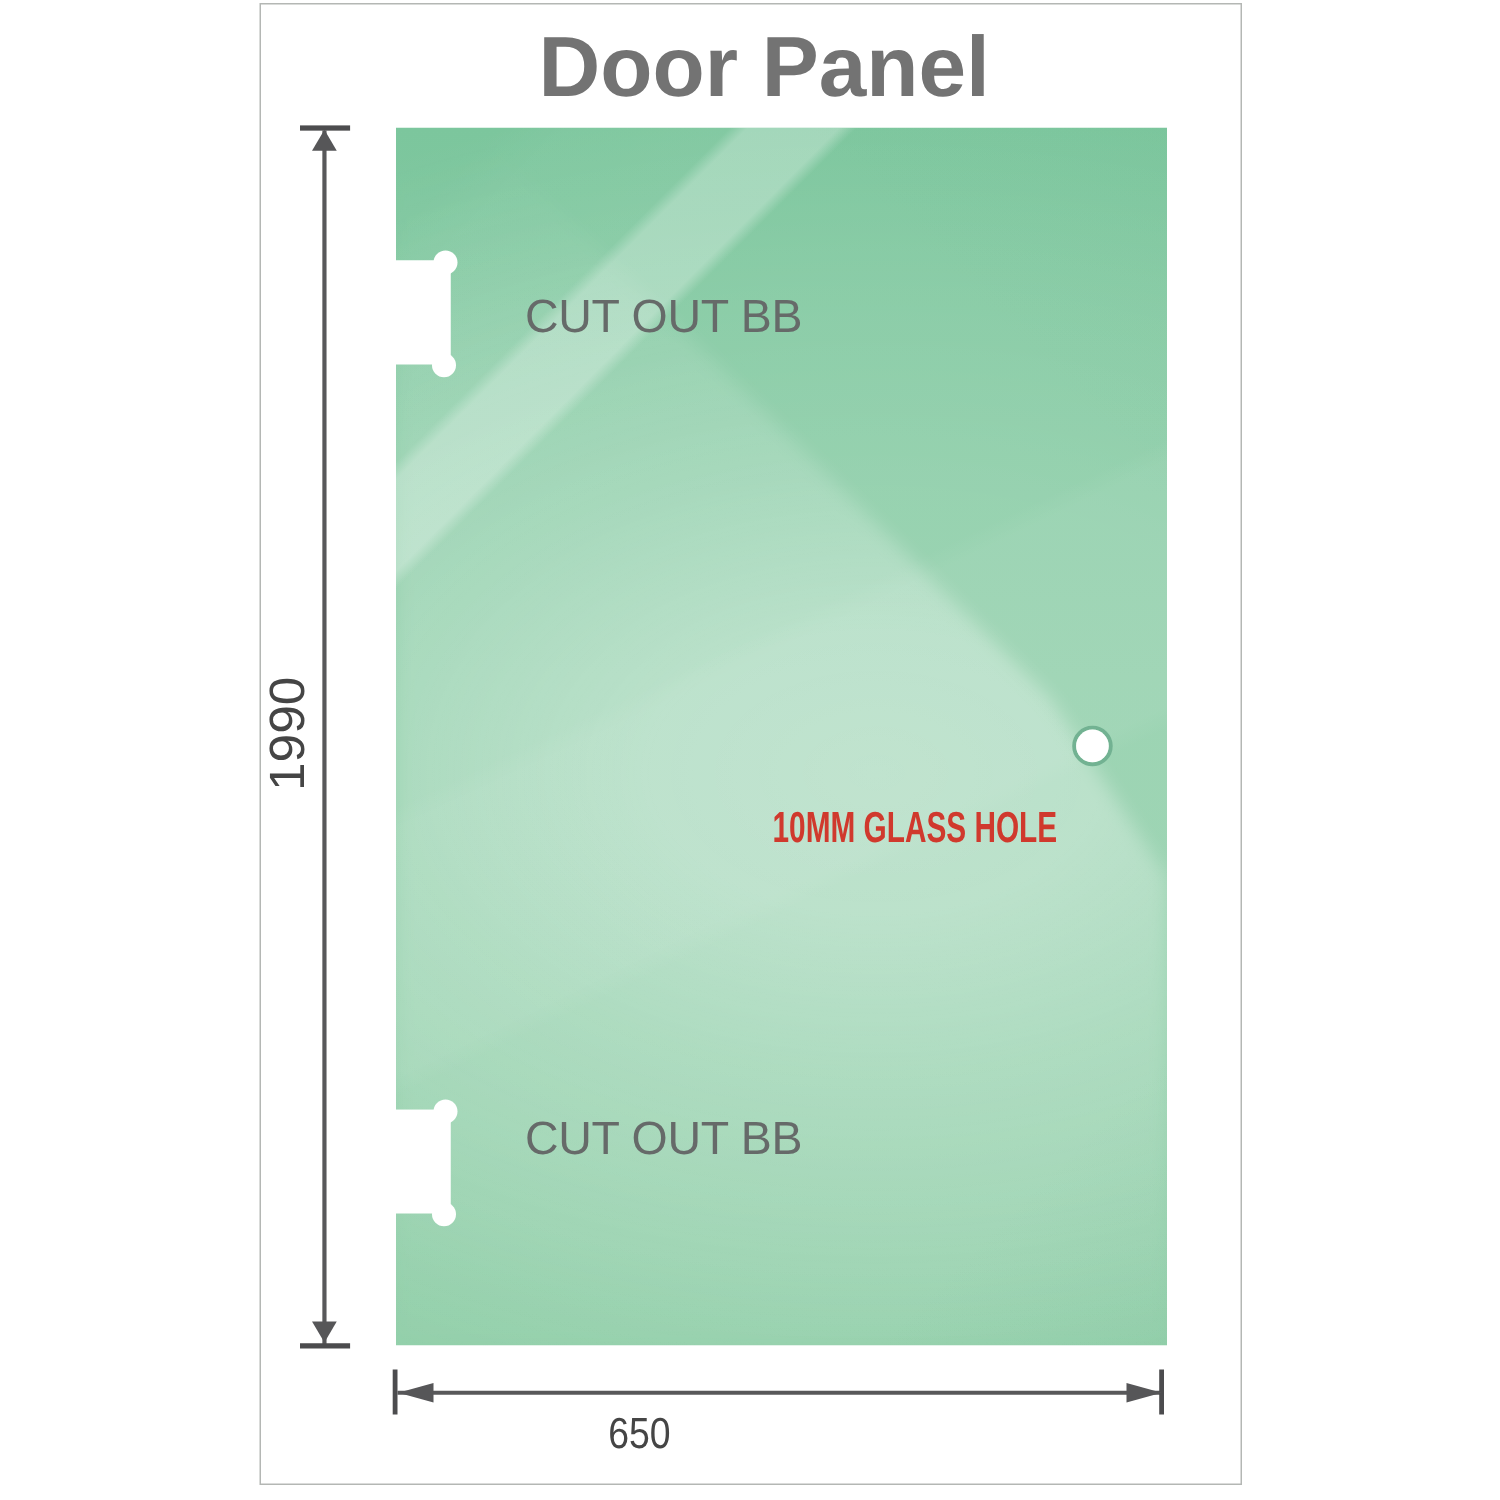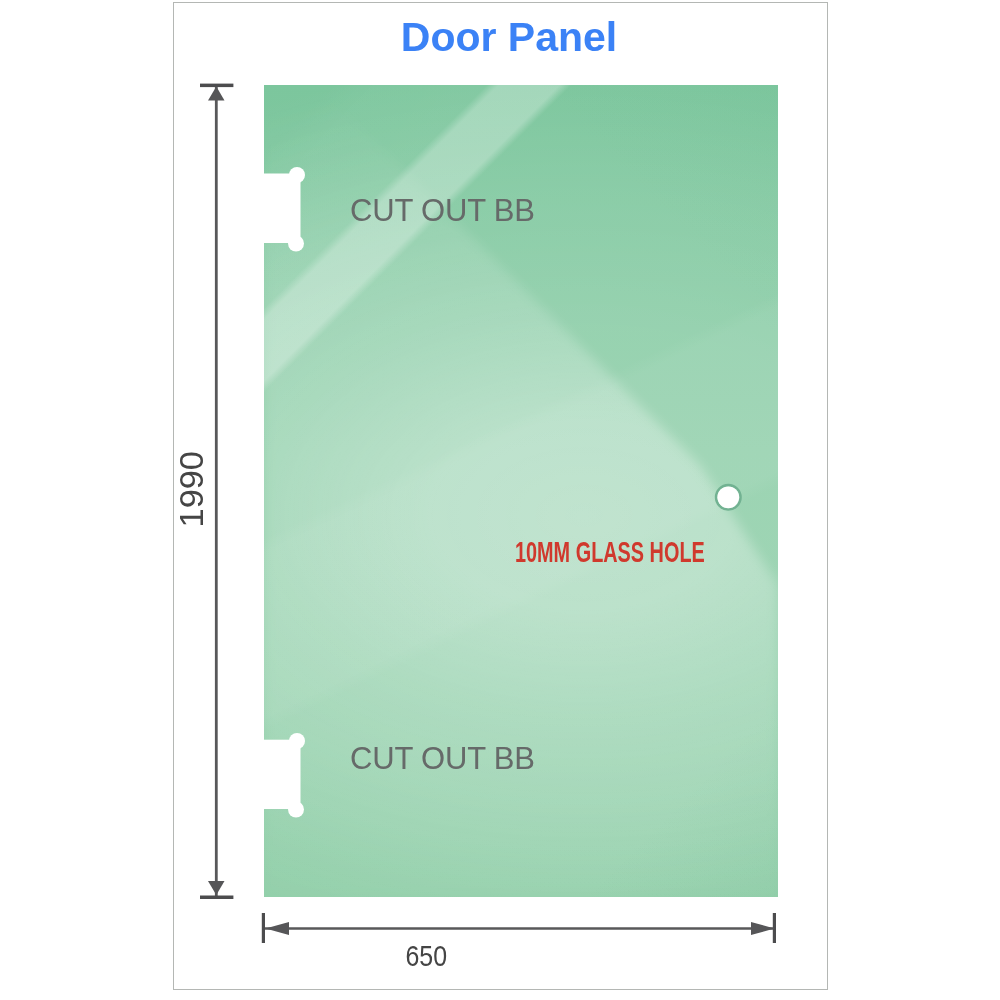--- a/index.html
+++ b/index.html
@@ -4,21 +4,21 @@
 <style>
 html,body{margin:0;padding:0;background:#ffffff;}
 body{position:relative;width:1000px;height:1000px;font-family:"Liberation Sans",sans-serif;overflow:hidden;}
 .abs{position:absolute;}
 </style>
 </head>
 <body>
 
 <div class="abs" style="left:173px;top:2px;width:653px;height:986px;background:#ffffff;border:1px solid #b4b7b4;"></div>
 
-<div class="abs" style="left:359px;top:17px;width:300px;line-height:1;font-size:41px;font-weight:bold;color:#3b82f6;white-space:nowrap;text-align:center;">Door Panel</div>
+<div class="abs" style="left:359px;top:17px;width:300px;line-height:1;font-size:57px;font-weight:bold;color:#737373;white-space:nowrap;text-align:center;">Door Panel</div>
 
 <svg class="abs" style="left:264px;top:85px;" width="514" height="812" viewBox="0 0 514 812">
   <defs>
     <linearGradient id="bg" x1="0" y1="0" x2="0" y2="1">
       <stop offset="0" stop-color="#7cc69d"></stop>
       <stop offset="0.45" stop-color="#8bcda6"></stop>
       <stop offset="1" stop-color="#91cfa9"></stop>
     </linearGradient>
     <linearGradient id="streaks" gradientUnits="userSpaceOnUse" x1="0" y1="0" x2="663" y2="663">
       <stop offset="0" stop-color="#ffffff" stop-opacity="0"></stop>

